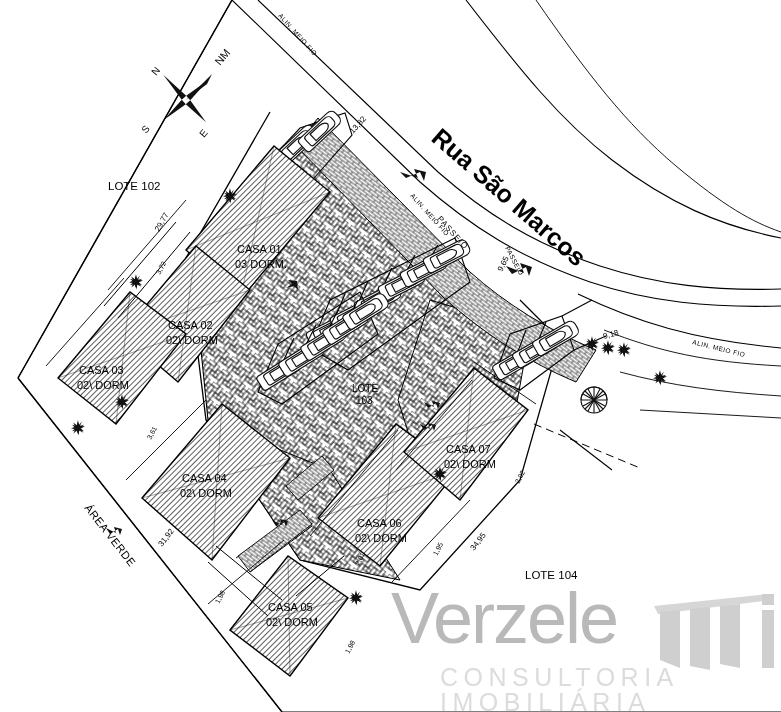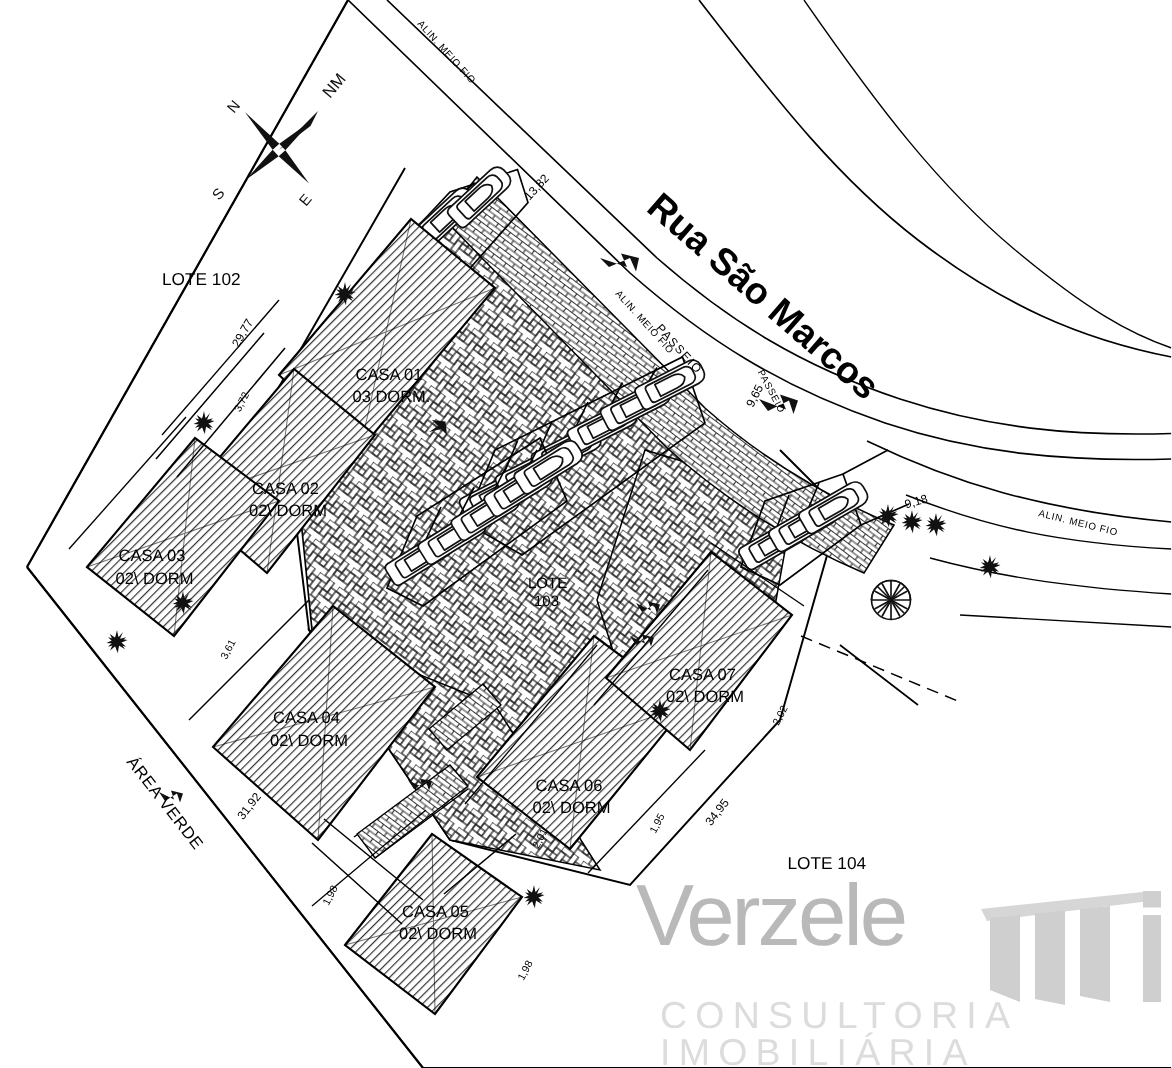--- a/index.html
+++ b/index.html
@@ -5,22 +5,22 @@
 <style>
   html,body{margin:0;padding:0;background:#ffffff;}
   body{
     font-family:"Liberation Sans", sans-serif;
     width:781px;height:712px;overflow:hidden;position:relative;
   }
   #stage{position:relative;width:781px;height:712px;background:#fff;overflow:hidden;}
   #stage svg{position:absolute;left:0;top:0;}
   .wm{position:absolute;pointer-events:none;}
   #wm-main{
-    left:424px;top:582px;
-    font-size:58px;letter-spacing:-2px;
+    left:391px;top:582px;
+    font-size:72px;letter-spacing:-2px;
     color:#b9b9b9;font-weight:400;line-height:1;
     font-family:"Liberation Sans", sans-serif;
   }
   #wm-sub{
     left:440px;top:665px;
     font-size:25px;letter-spacing:5.5px;
     color:#dcdcdc;line-height:1;
     font-family:"Liberation Sans", sans-serif;
   }
 </style>

